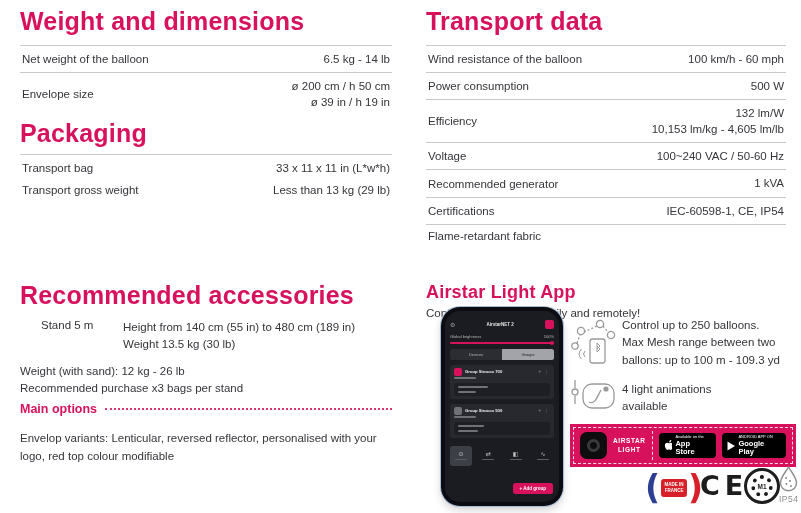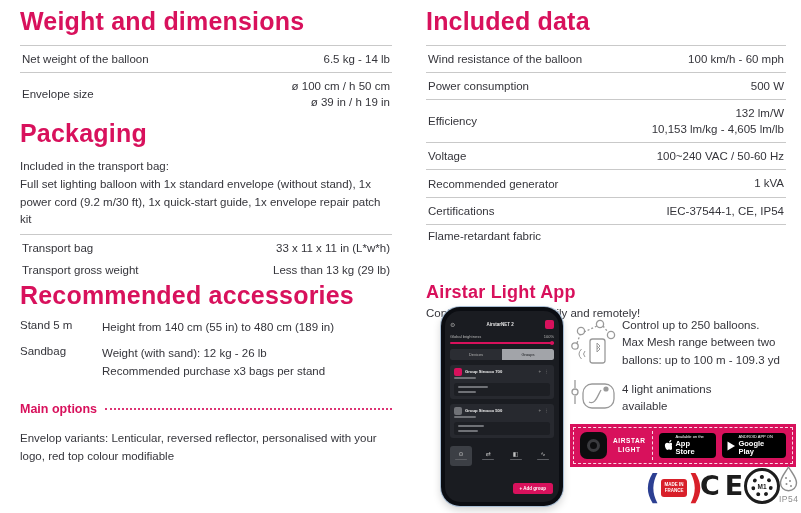--- a/index.html
+++ b/index.html
@@ -30,21 +30,21 @@
   }
   .spec-row.bt { border-top: 1px solid #c9c9c9; }
   .spec-row.bb { border-bottom: 1px solid #c9c9c9; }
   .spec-label { text-align: left; }
   .spec-vals { text-align: right; line-height: 1.4; }
 
   .intro { line-height: 1.5; margin-top: 10px; }
   .intro-text { margin-top: 1px; }
 
   .acc-item { display: flex; margin-top: 9px; }
-  .acc-name { width: 82px; flex: 0 0 82px; }
+  .acc-name { width: 82px; flex: 0 0 82px; margin-left: 21px; }
   .acc-lines { line-height: 1.5; }
 
   .main-options-head { display: flex; align-items: center; gap: 8px; }
   .main-options-label { color: var(--accent); font-weight: bold; font-size: 12.5px; white-space: nowrap; }
   .dotted-rule { flex: 1; height: 0; border-top: 2px dotted var(--accent); opacity: .85; }
   .options-text { margin-top: 14px; line-height: 1.55; width: 372px; }
 
   .app-subtitle { margin-top: 4px; }
 
   
@@ -122,33 +122,29 @@
 <div class="abs" style="left:20px; top:7px; width:372px;">
   <h2 class="section-title">Weight and dimensions</h2>
   <div class="spec-table" style="margin-top:9px;">
     <div class="spec-row bt bb">
       <div class="spec-label">Net weight of the balloon</div>
       <div class="spec-vals">6.5 kg - 14 lb</div>
     </div>
     <div class="spec-row">
       <div class="spec-label">Envelope size</div>
       <div class="spec-vals">
-        <div>ø 100 cm / h 50 cm</div>
+        <div>ø 200 cm / h 50 cm</div>
         <div>ø 39 in / h 19 in</div>
       </div>
     </div>
   </div>
 </div>
 
 <div class="abs" style="left:20px; top:119px; width:372px;">
   <h2 class="section-title">Packaging</h2>
-  <div class="intro">
-    <div>Included in the transport bag:</div>
-    <div class="intro-text">Full set lighting balloon with 1x standard envelope (without stand),  1x power cord (9.2 m/30 ft), 1x quick-start guide, 1x envelope repair patch kit</div>
-  </div>
   <div class="spec-table" style="margin-top:6px;">
     <div class="spec-row bt">
       <div class="spec-label">Transport bag</div>
       <div class="spec-vals">
         <div>33 x 11 x 11 in (L*w*h)</div>
       </div>
     </div>
     <div class="spec-row" style="padding-top:1px;justify-content:space-between;">
       <div class="spec-label">Transport gross weight</div>
       <div class="spec-vals">Less than 13 kg (29 lb)</div>
@@ -156,42 +152,42 @@
   </div>
 </div>
 
 <div class="abs" style="left:20px; top:281px; width:372px;">
   <h2 class="section-title">Recommended accessories</h2>
   <div style="margin-top:6px;">
     <div class="acc-item">
       <div class="acc-name">Stand 5 m</div>
       <div class="acc-lines">
         <div>Height from 140 cm (55 in) to 480 cm (189 in)</div>
+        <div>Weight 13.5 kg (30 lb)</div>
       </div>
     </div>
     <div class="acc-item">
-      <div class="acc-name">Sandbag</div>
       <div class="acc-lines">
         <div>Weight (with sand): 12 kg - 26 lb</div>
         <div>Recommended purchase x3 bags per stand</div>
       </div>
     </div>
   </div>
 </div>
 
 <div class="abs" style="left:20px; top:402px; width:372px;">
   <div class="main-options-head">
     <span class="main-options-label">Main options</span>
     <span class="dotted-rule"></span>
   </div>
   <div class="options-text">Envelop variants: Lenticular, reversed reflector, personalised with your logo, red top colour modifiable</div>
 </div>
 
 <div class="abs" style="left:426px; top:7px; width:360px;">
-  <h2 class="section-title">Included data</h2>
+  <h2 class="section-title">Transport data</h2>
   <div class="spec-table" style="margin-top:9px;">
     <div class="spec-row bt bb">
       <div class="spec-label">Wind resistance of the balloon</div>
       <div class="spec-vals">100 km/h - 60 mph</div>
     </div>
     <div class="spec-row bb">
       <div class="spec-label">Power consumption</div>
       <div class="spec-vals">500 W</div>
     </div>
     <div class="spec-row bb">
@@ -204,21 +200,21 @@
     <div class="spec-row bb">
       <div class="spec-label">Voltage</div>
       <div class="spec-vals">100~240 VAC / 50-60 Hz</div>
     </div>
     <div class="spec-row bb">
       <div class="spec-label">Recommended generator</div>
       <div class="spec-vals">1 kVA</div>
     </div>
     <div class="spec-row bb">
       <div class="spec-label">Certifications</div>
-      <div class="spec-vals">IEC-37544-1, CE, IP54</div>
+      <div class="spec-vals">IEC-60598-1, CE, IP54</div>
     </div>
     <div class="spec-row">
       <div class="spec-label">Flame-retardant fabric</div>
     </div>
   </div>
 </div>
 
 <div class="abs" style="left:426px; top:256px; width:360px;">
   <h2 class="section-title" style="font-size:18px;margin-top:26px;">Airstar Light App</h2>
   <div class="app-subtitle">Control your balloons easily and remotely!</div>

